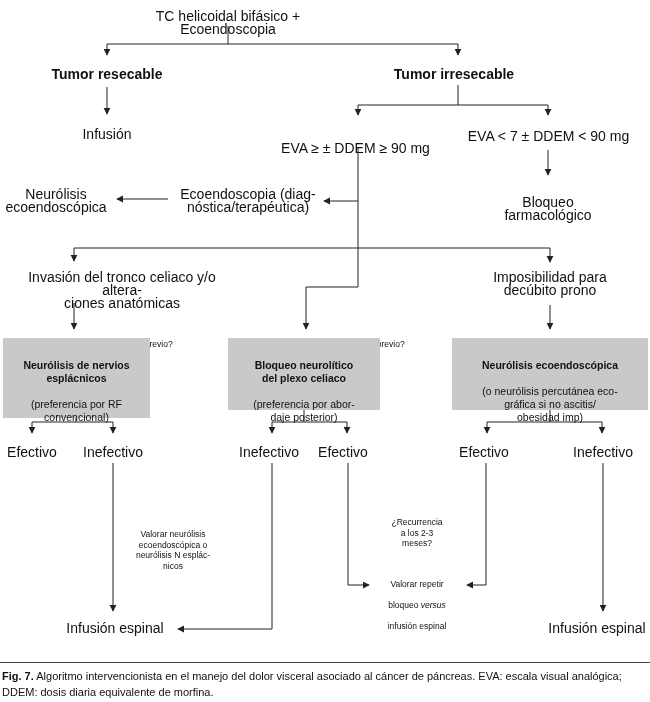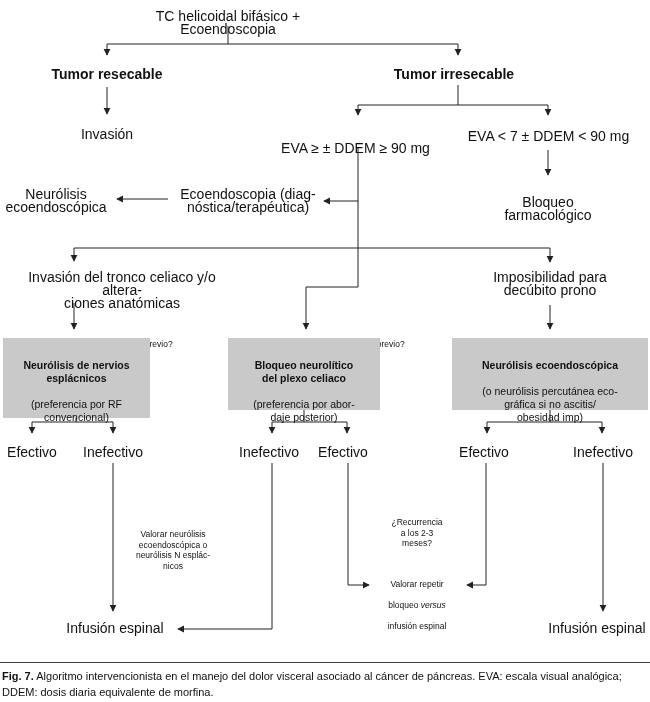--- a/index.html
+++ b/index.html
@@ -77,21 +77,21 @@
       <line x1="603" y1="463" x2="603" y2="611" marker-end="url(#ah)"></line>
     </g>
   </svg>
 
   <div class="node" style="left:118px;top:10px;width:220px;">TC helicoidal bifásico + Ecoendoscopia</div>
 
   <div class="node bold" style="left:37px;top:68px;width:140px;">Tumor resecable</div>
 
   <div class="node bold" style="left:384px;top:68px;width:140px;">Tumor irresecable</div>
 
-  <div class="node" style="left:57px;top:128px;width:100px;">Invasión</div>
+  <div class="node" style="left:57px;top:128px;width:100px;">Infusión</div>
 
   <div class="node" style="left:273px;top:142px;width:165px;">EVA ≥ ± DDEM ≥ 90 mg</div>
 
   <div class="node" style="left:466px;top:130px;width:165px;">EVA &lt; 7 ± DDEM &lt; 90 mg</div>
 
   <div class="node" style="left:478px;top:196px;width:140px;">Bloqueo farmacológico</div>
 
   <div class="node" style="left:178px;top:188px;width:140px;">Ecoendoscopia (diag-
 nóstica/terapéutica)</div>
 

